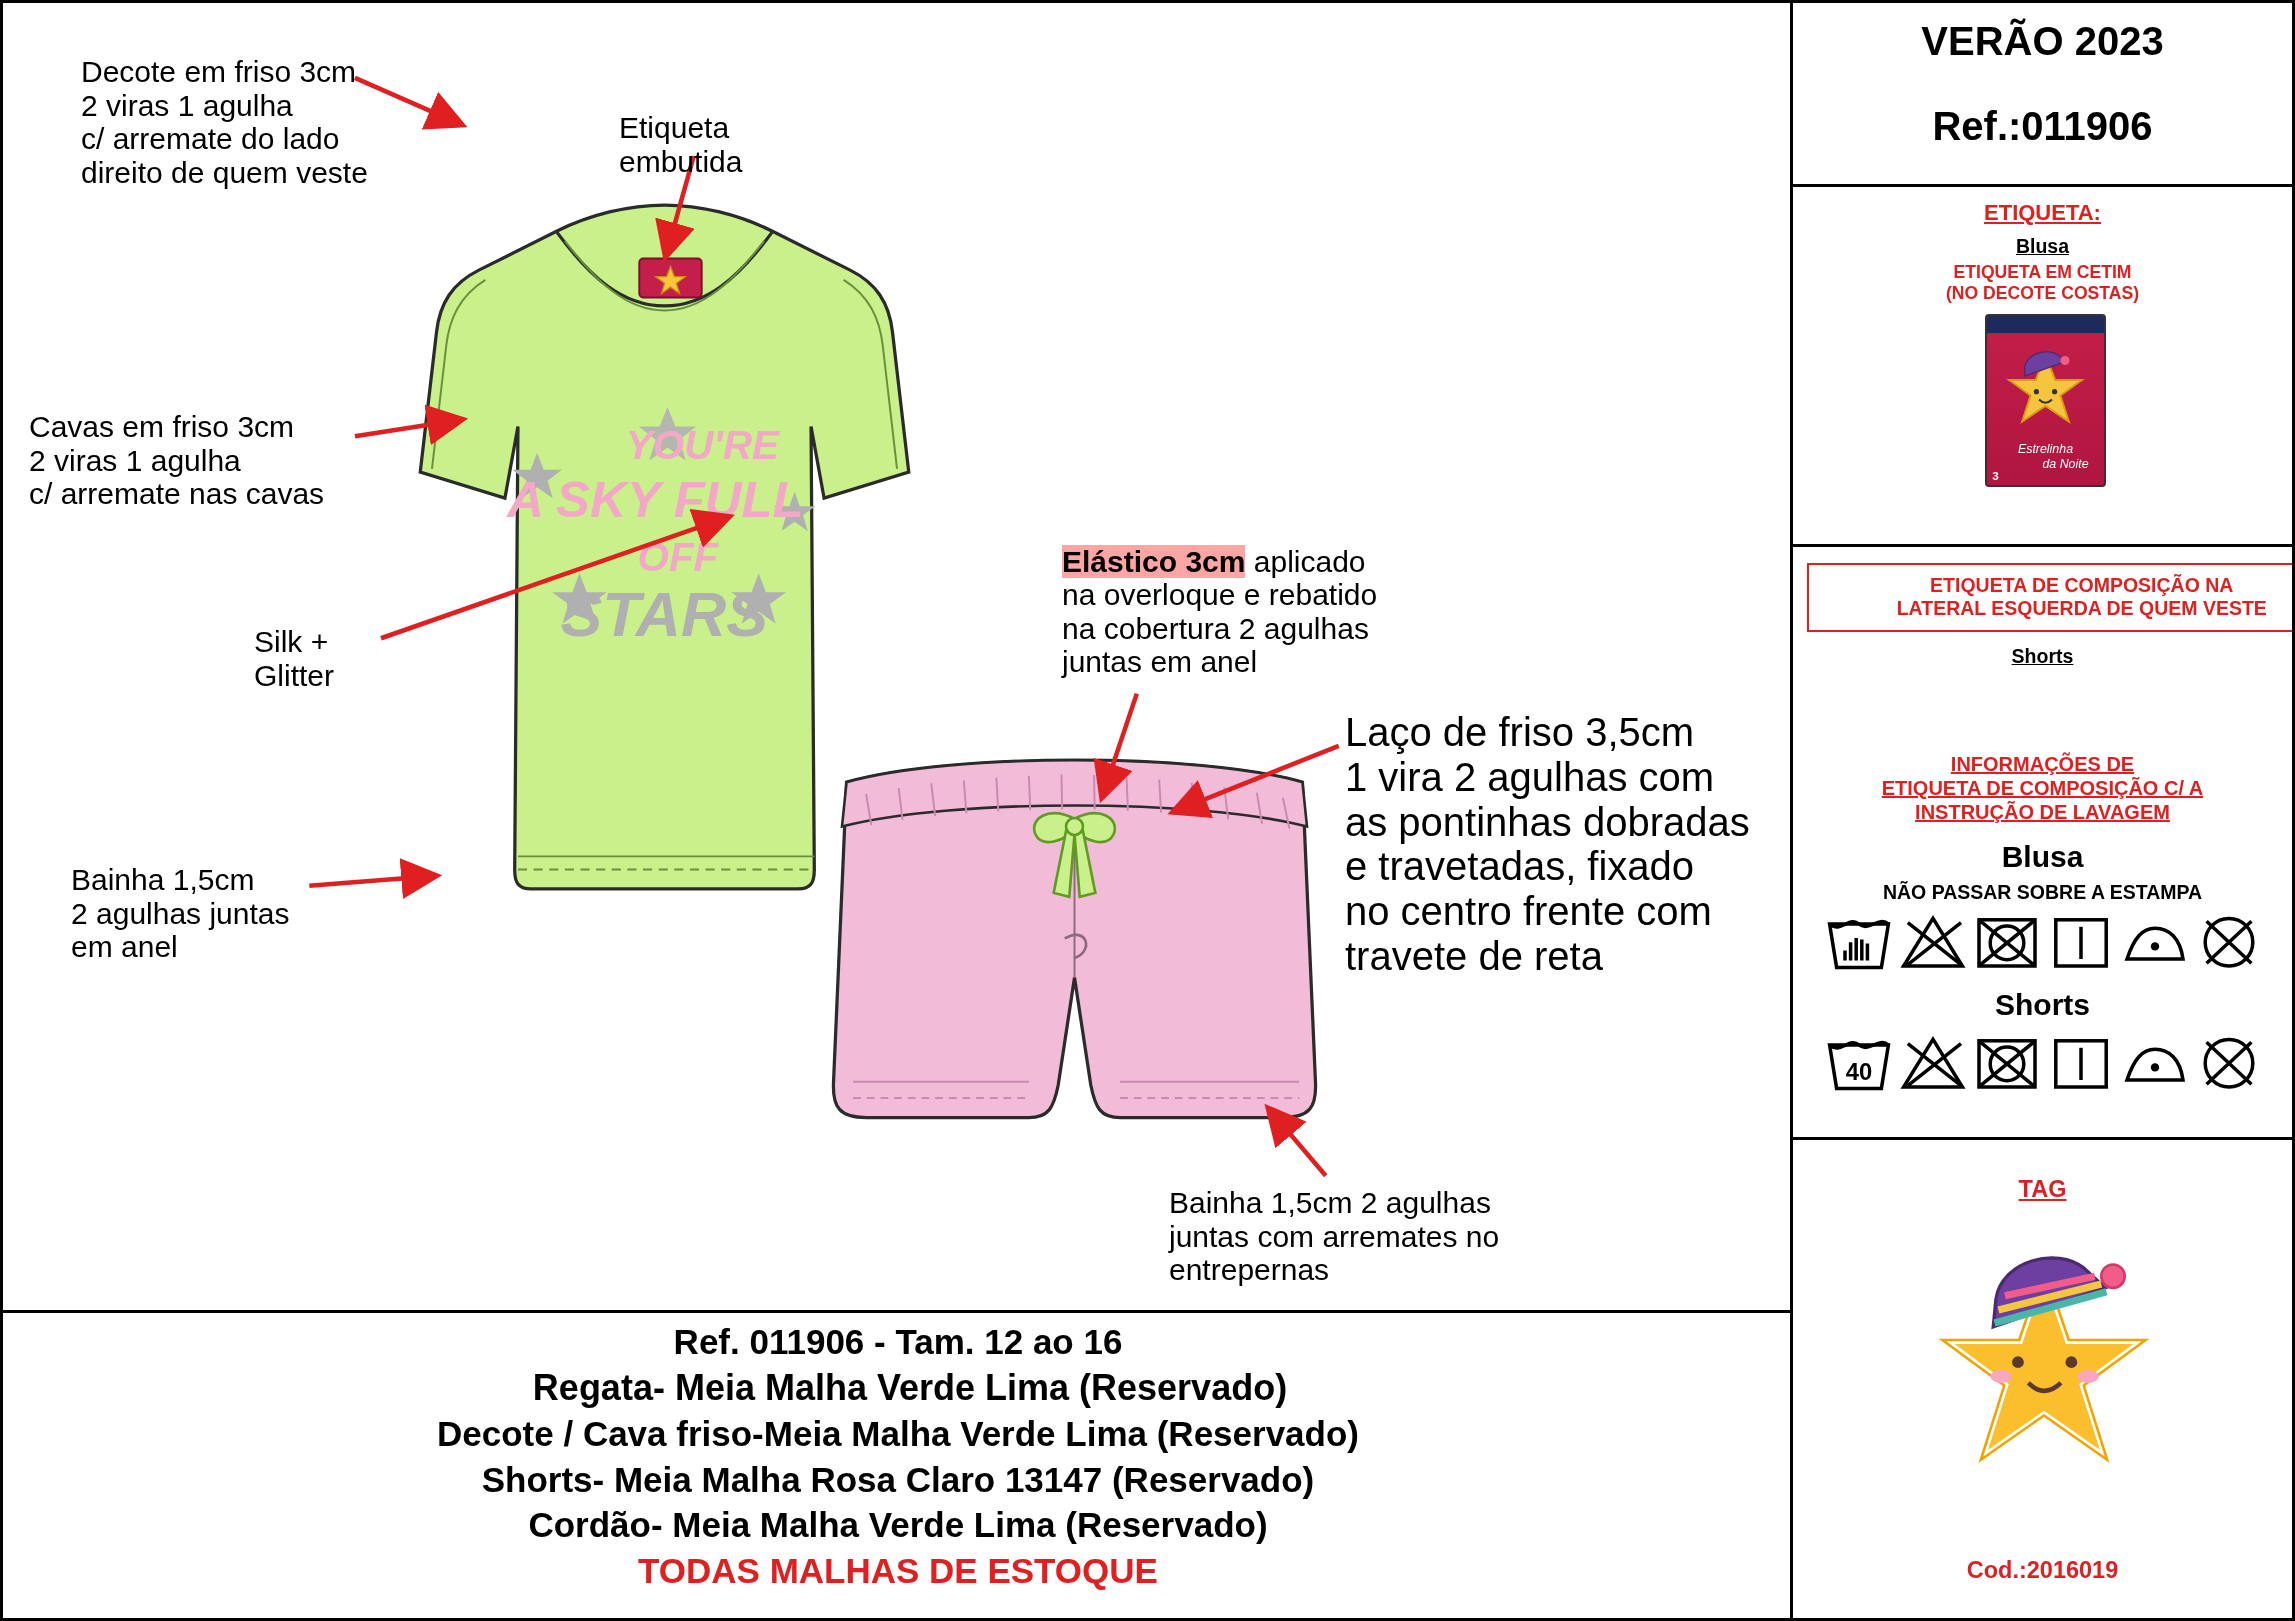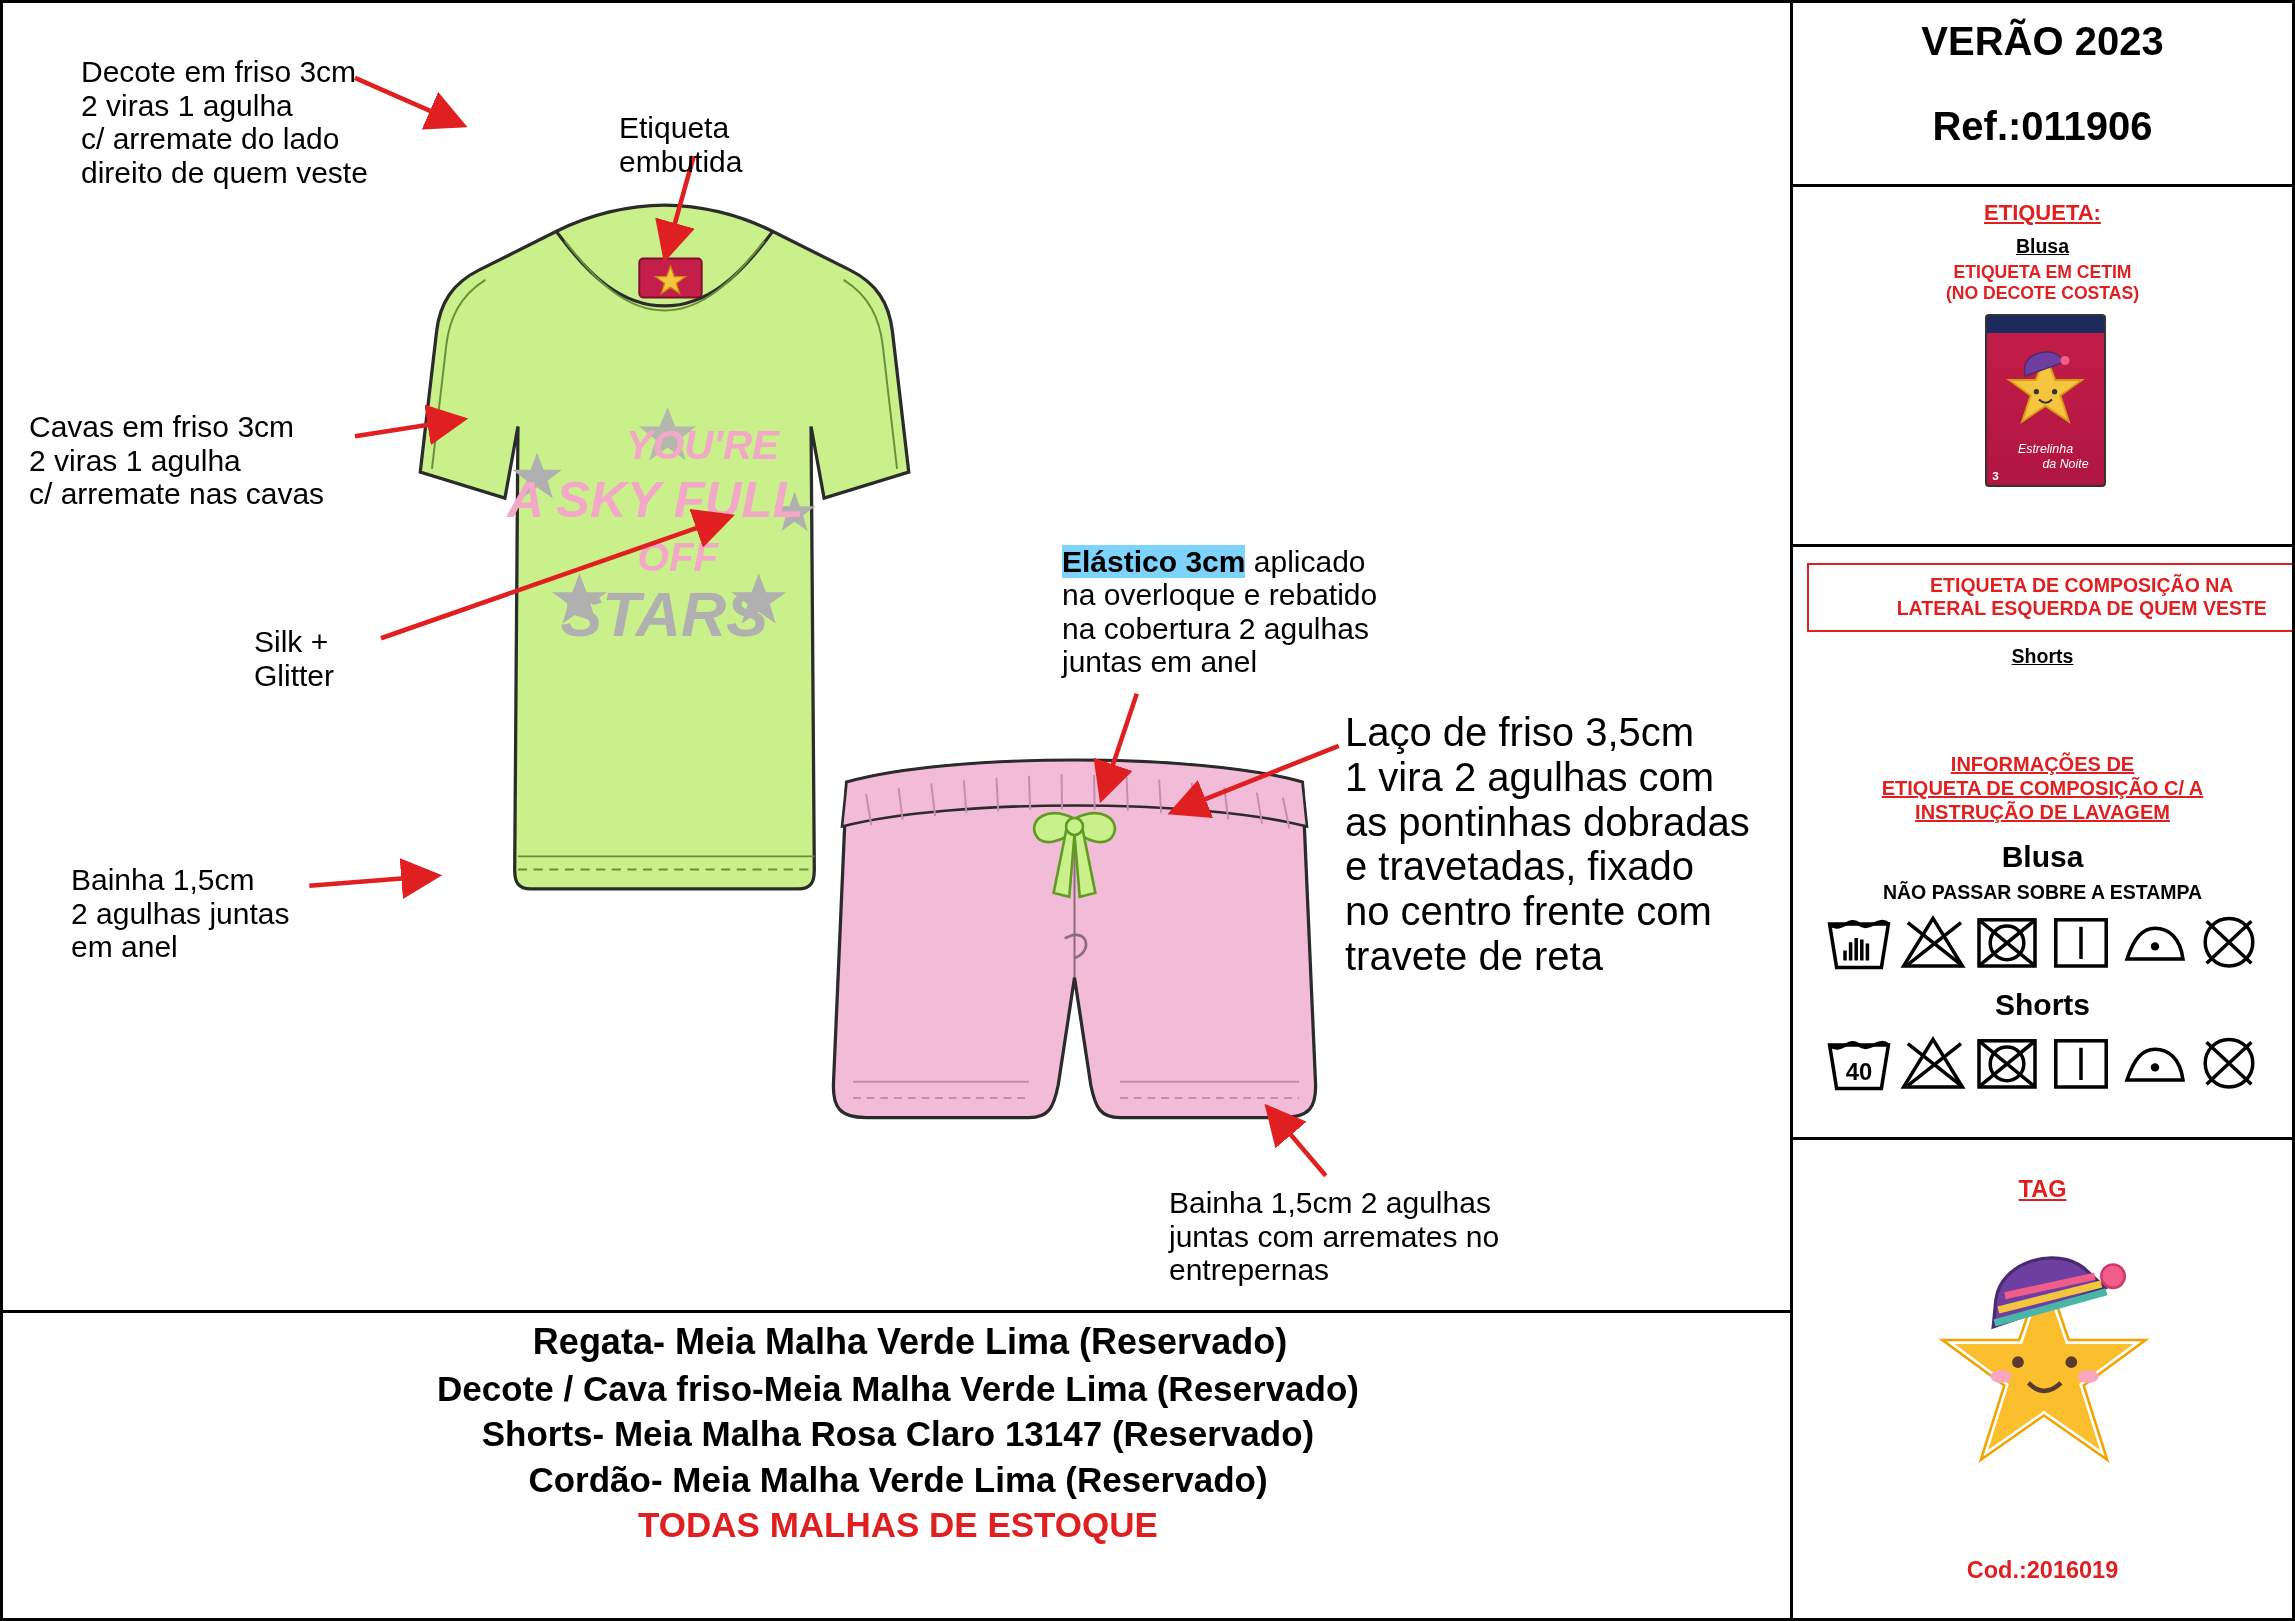--- a/index.html
+++ b/index.html
@@ -156,40 +156,41 @@
 c/ arremate nas cavas</div>
 
   <div class="txt" style="left:251px;top:622px;font-size:30px;">Silk +
 Glitter</div>
 
   <div class="txt" style="left:68px;top:860px;font-size:30px;">Bainha 1,5cm
 2 agulhas juntas
 em anel</div>
 
   <div class="txt" style="left:1059px;top:508px;font-size:30px;">
-    <span style="background:#7dd3fc;font-weight:bold;">Elástico 3cm</span><span style="white-space:pre-line;"> aplicado
+    <span style="background:#fca5a5;font-weight:bold;">Elástico 3cm</span><span style="white-space:pre-line;"> aplicado
 na overloque e rebatido
 na cobertura 2 agulhas
 juntas em anel</span>
   </div>
 
   <div class="txt" style="left:1342px;top:707px;font-size:40px;">Laço de friso 3,5cm
 1 vira 2 agulhas com
 as pontinhas dobradas
 e travetadas, fixado
 no centro frente com
 travete de reta</div>
 
   <div class="txt" style="left:1166px;top:1183px;font-size:30px;">Bainha 1,5cm 2 agulhas
 juntas com arremates no
 entrepernas</div>
 
   <div id="mid-divider"></div>
 
   <div style="position:absolute;left:0;top:1316px;width:1790px;text-align:center;">
+    <div class="bold" style="font-size:35px;line-height:1.3;">Ref. 011906 - Tam. 12 ao 16</div>
     <div class="bold" style="font-size:36px;line-height:1.3;margin-left:24px;">Regata- Meia Malha Verde Lima (Reservado)</div>
     <div class="bold" style="font-size:35px;line-height:1.3;">Decote / Cava friso-Meia Malha Verde Lima (Reservado)</div>
     <div class="bold" style="font-size:35px;line-height:1.3;">Shorts- Meia Malha Rosa Claro 13147 (Reservado)</div>
     <div class="bold" style="font-size:35px;line-height:1.3;">Cordão- Meia Malha Verde Lima (Reservado)</div>
     <div class="bold red" style="font-size:35px;line-height:1.3;">TODAS MALHAS DE ESTOQUE</div>
   </div>
 
   <div id="right-panel">
 
     <div class="center bold" style="position:absolute;left:0;top:16.3px;width:100%;font-size:40px;">VERÃO 2023</div>

